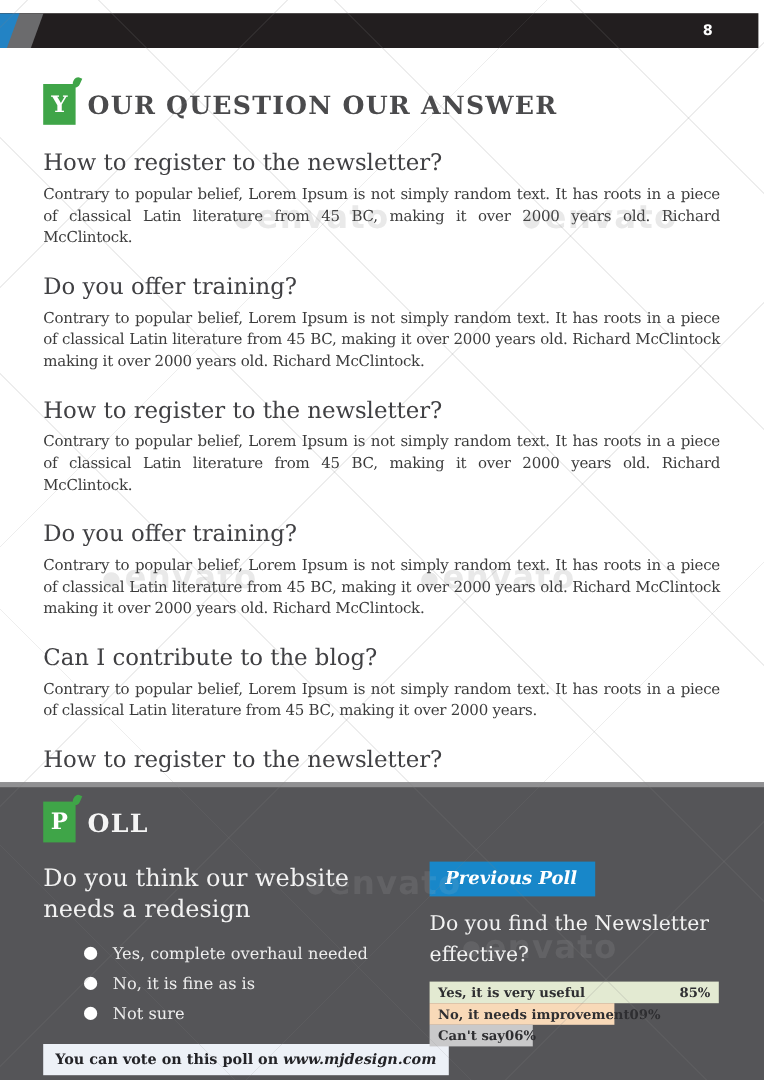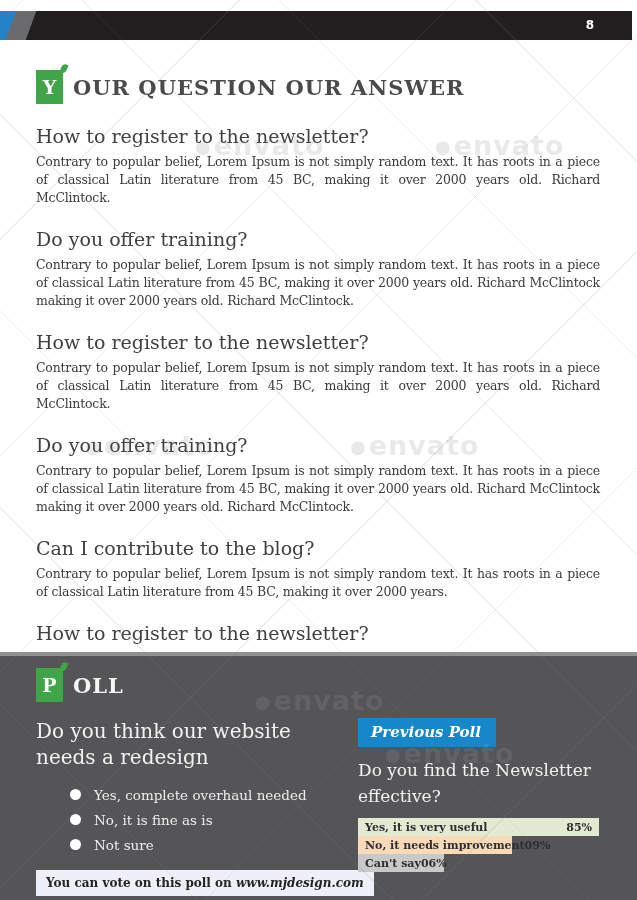--- a/index.html
+++ b/index.html
@@ -11,21 +11,21 @@
 
   
   .hatch {
     position:absolute; inset:0; z-index:6; pointer-events:none;
     background:
       repeating-linear-gradient(45deg,  transparent 0 138px, rgba(128,128,128,.14) 138px 139px),
       repeating-linear-gradient(-45deg, transparent 0 152px, rgba(128,128,128,.14) 152px 153px);
   }
   .wm {
     position:absolute; z-index:6; pointer-events:none;
-    font-family:"DejaVu Sans", sans-serif; font-weight:bold; font-size:27px; letter-spacing:1px;
+    font-family:"DejaVu Sans", sans-serif; font-weight:bold; font-size:27px; letter-spacing:1px;margin-top:36px;
   }
   .wm::before { content:"\25CF"; font-size:18px; vertical-align:2px; margin-right:2px; }
   .wm.on-light { color:rgba(120,120,120,.16); }
   .wm.on-dark  { color:rgba(220,220,220,.10); }
 
   
   .topbar {
     position:absolute; top:11px; left:0; right:5px; height:29px;
     background:#221e1f; z-index:2; overflow:hidden;
   }

